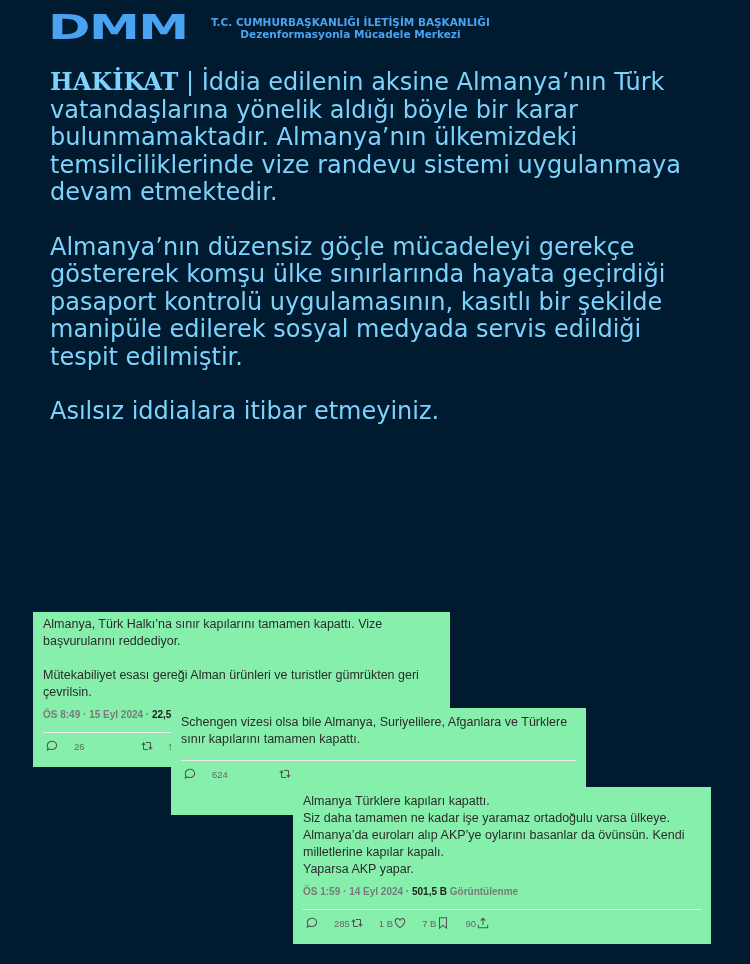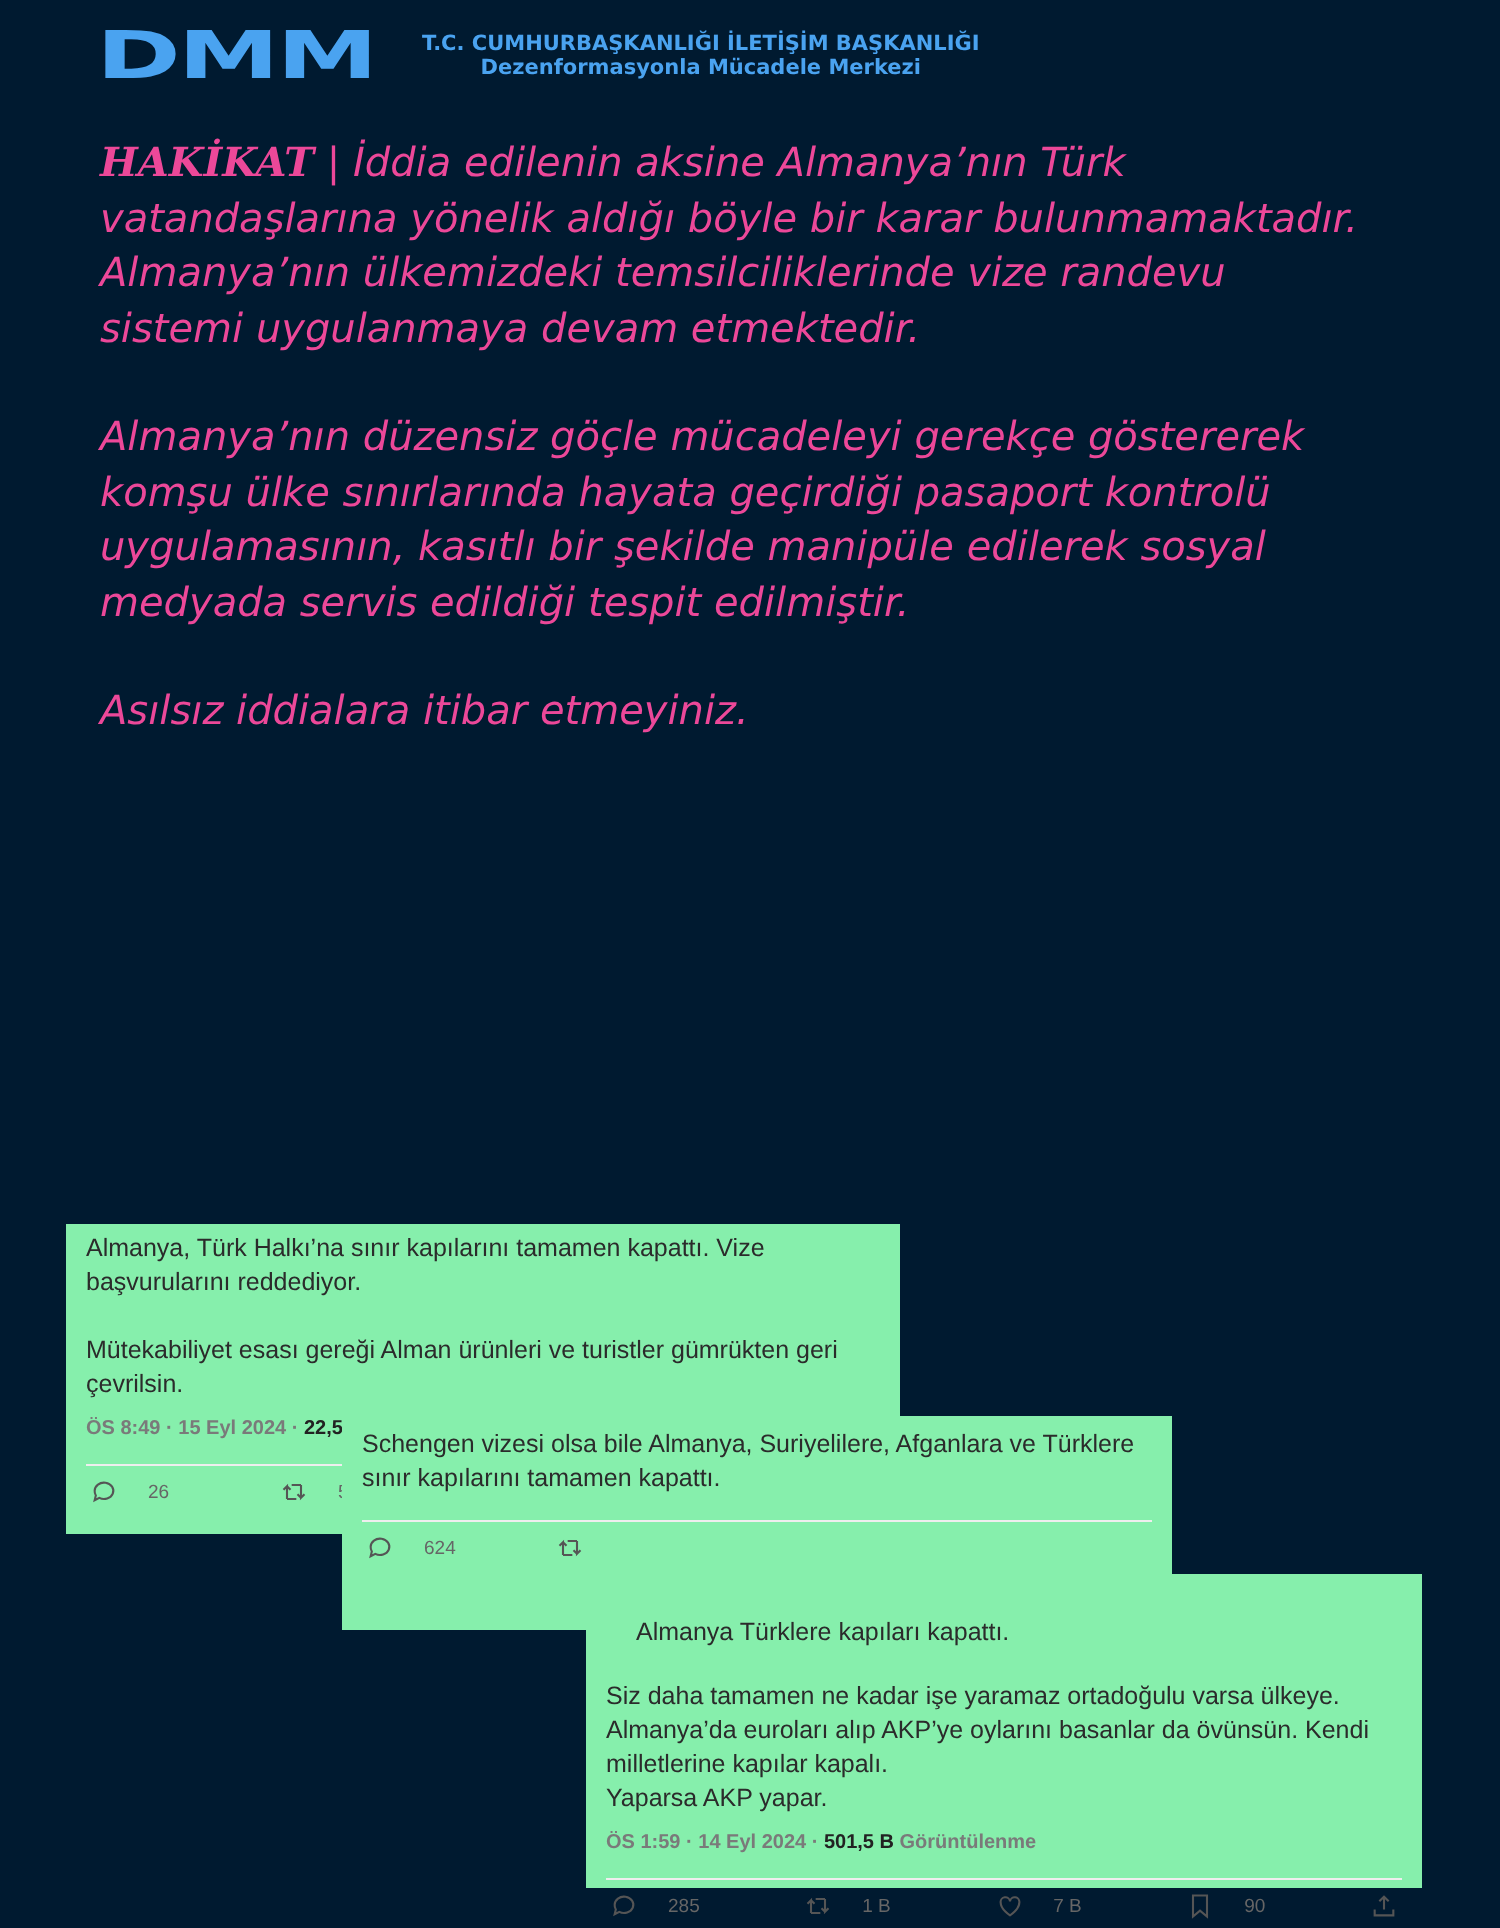--- a/index.html
+++ b/index.html
@@ -4,22 +4,22 @@
 <style>
   html, body { margin:0; padding:0; }
   body { width:750px; height:964px; background:#001a30; position:relative; overflow:hidden;
          font-family:"DejaVu Sans", sans-serif; }
   .header { position:absolute; left:48px; top:13px; height:30px; display:flex; align-items:center; }
   .logo { font-family:"DejaVu Sans", sans-serif; font-weight:bold; color:#4aa3f0; font-size:33px;
           letter-spacing:-1px; transform:scaleX(1.55); transform-origin:left center; width:155px;
           line-height:30px; }
   .org { margin-left:8px; color:#4aa3f0; font-size:10.5px; line-height:12px; font-weight:bold;text-align:center; }
   .org .l2 { font-weight:bold; }
-  .fact { position:absolute; left:50px; top:68px; width:640px; color:#ec4899;
-          font-family:"DejaVu Sans", sans-serif; font-size:20px; line-height:27.5px;font-style:italic; }
+  .fact { position:absolute; left:50px; top:68px; width:640px; color:#7dd3fc;
+          font-family:"DejaVu Sans", sans-serif; font-size:24px; line-height:27.5px; }
   .fact p { margin:0 0 27px 0; }
   .fact .title { font-family:"DejaVu Serif", serif; font-weight:bold; }
   .fact .sep { font-weight:normal; }
   .card { position:absolute; background:#86efac; font-family:"Liberation Sans", sans-serif; color:#2b2b2b; }
   .card .txt { font-size:12.5px; line-height:17px; padding:4px 10px 0 10px; }
   .card .txt p { margin:0; }
   .card .txt p + p { margin-top:17px; }
   .card .meta { font-size:10px; color:#7a7a7a; padding:8px 10px 0 10px;font-weight:bold; }
   .card .meta b { color:#222; }
   .card .divider { border-top:1px solid #eee; margin:12px 10px 0 10px; }
@@ -85,28 +85,28 @@
     <div class="act">
       <svg viewBox="0 0 24 24">
           <path d="M6 18V7l-3 3M6 7l3 3M18 6v11l3-3M18 17l-3-3M6 18h8M18 6h-8"></path>
         </svg>
     </div>
   </div>
 </div>
 
 <div class="card" id="card3">
   <div class="txt" style="padding-top:6px">
-    <p style="margin:15px">Almanya Türklere kapıları kapattı.</p>
+    <p style="margin:0">Almanya Türklere kapıları kapattı.</p>
     <p style="margin:0">Siz daha tamamen ne kadar işe yaramaz ortadoğulu varsa ülkeye.</p>
     <p style="margin:0">Almanya’da euroları alıp AKP’ye oylarını basanlar da övünsün. Kendi milletlerine kapılar kapalı.</p>
     <p style="margin:0">Yaparsa AKP yapar.</p>
   </div>
   <div class="meta"><span>ÖS 1:59 · 14 Eyl 2024 · </span><b>501,5 B</b><span> Görüntülenme</span></div>
   <div class="divider"></div>
-  <div class="actions" style="justify-content:space-between; padding-right:12px">
+  <div class="actions" style="padding-right:12px">
     <div class="act">
       <svg viewBox="0 0 24 24">
           <path d="M4 11a8 7 0 1 1 4 6l-4 2 1-4a7 7 0 0 1-1-4z"></path>
         </svg>
       <span>285</span>
     </div>
     <div class="act">
       <svg viewBox="0 0 24 24">
           <path d="M6 18V7l-3 3M6 7l3 3M18 6v11l3-3M18 17l-3-3M6 18h8M18 6h-8"></path>
         </svg>

